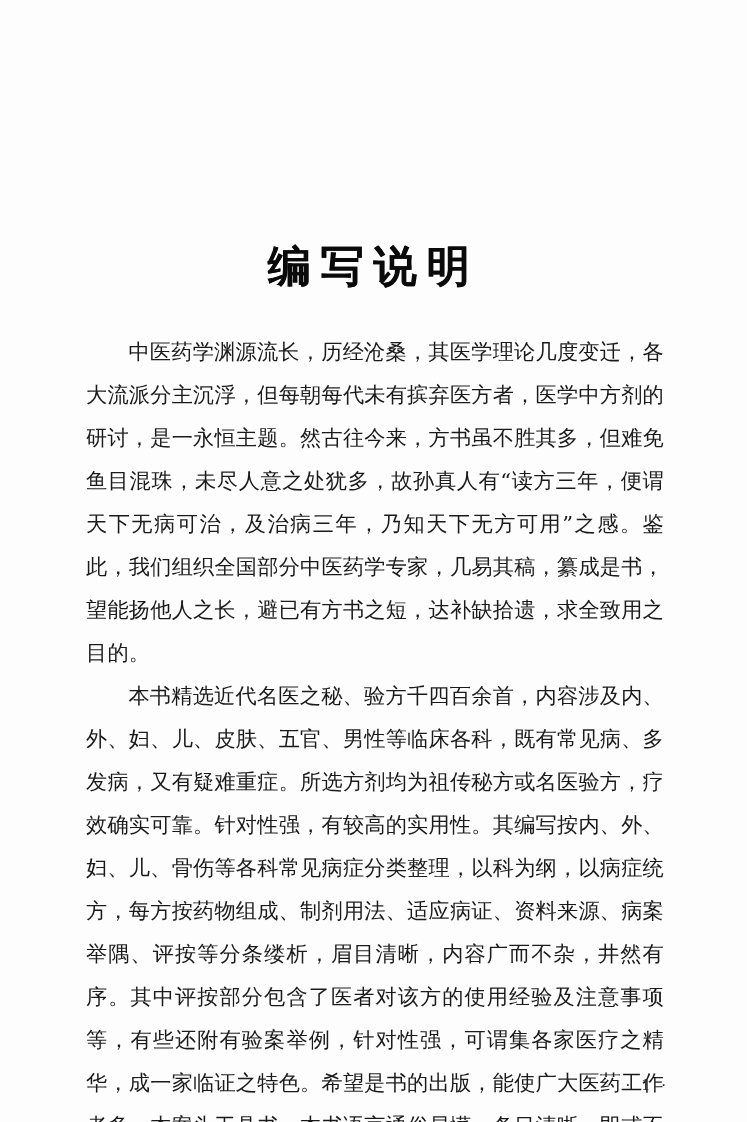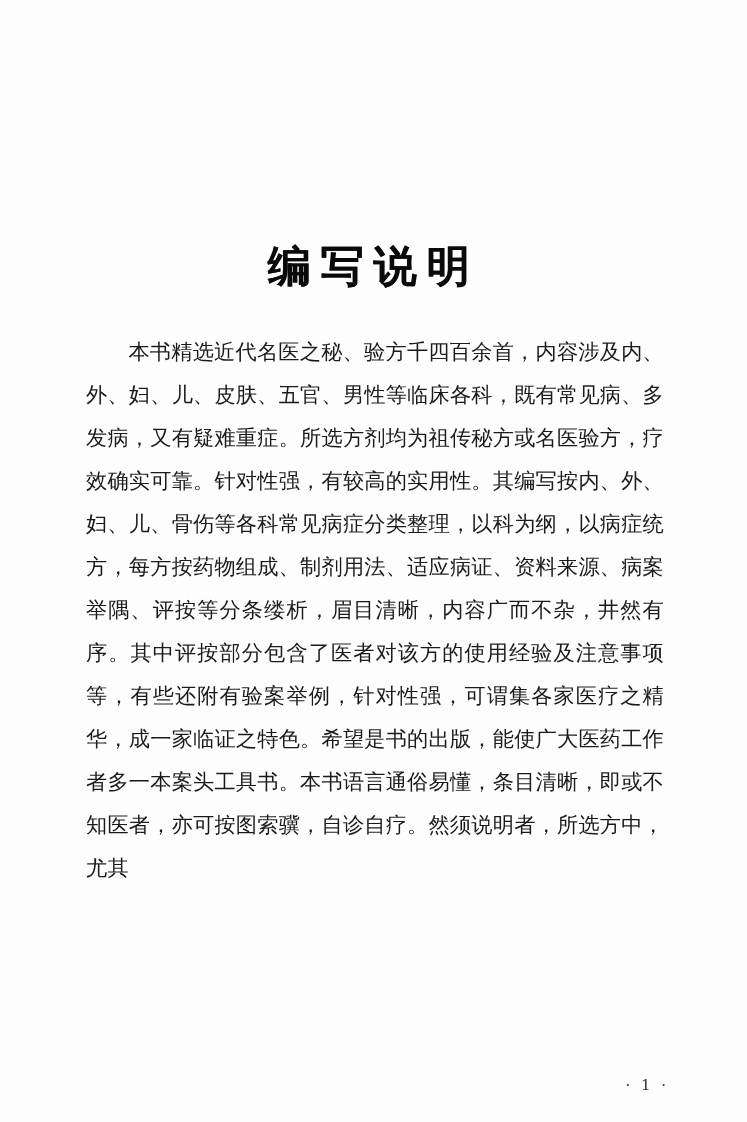--- a/index.html
+++ b/index.html
@@ -64,18 +64,19 @@
   }
 </style>
 </head>
 <body>
 
 <div class="page">
 
   <div class="page-title">编写说明</div>
 
   <div class="body-text">
+    <p>中医药学渊源流长，历经沧桑，其医学理论几度变迁，各大流派分主沉浮，但每朝每代未有摈弃医方者，医学中方剂的研讨，是一永恒主题。然古往今来，方书虽不胜其多，但难免鱼目混珠，未尽人意之处犹多，故孙真人有“读方三年，便谓天下无病可治，及治病三年，乃知天下无方可用”之感。鉴此，我们组织全国部分中医药学专家，几易其稿，纂成是书，望能扬他人之长，避已有方书之短，达补缺拾遗，求全致用之目的。</p>
     <p>本书精选近代名医之秘、验方千四百余首，内容涉及内、外、妇、儿、皮肤、五官、男性等临床各科，既有常见病、多发病，又有疑难重症。所选方剂均为祖传秘方或名医验方，疗效确实可靠。针对性强，有较高的实用性。其编写按内、外、妇、儿、骨伤等各科常见病症分类整理，以科为纲，以病症统方，每方按药物组成、制剂用法、适应病证、资料来源、病案举隅、评按等分条缕析，眉目清晰，内容广而不杂，井然有序。其中评按部分包含了医者对该方的使用经验及注意事项等，有些还附有验案举例，针对性强，可谓集各家医疗之精华，成一家临证之特色。希望是书的出版，能使广大医药工作者多一本案头工具书。本书语言通俗易懂，条目清晰，即或不知医者，亦可按图索骥，自诊自疗。然须说明者，所选方中，尤其</p>
   </div>
 
   <div class="page-number">· 1 ·</div>
 
 </div>
 
 </body></html>

